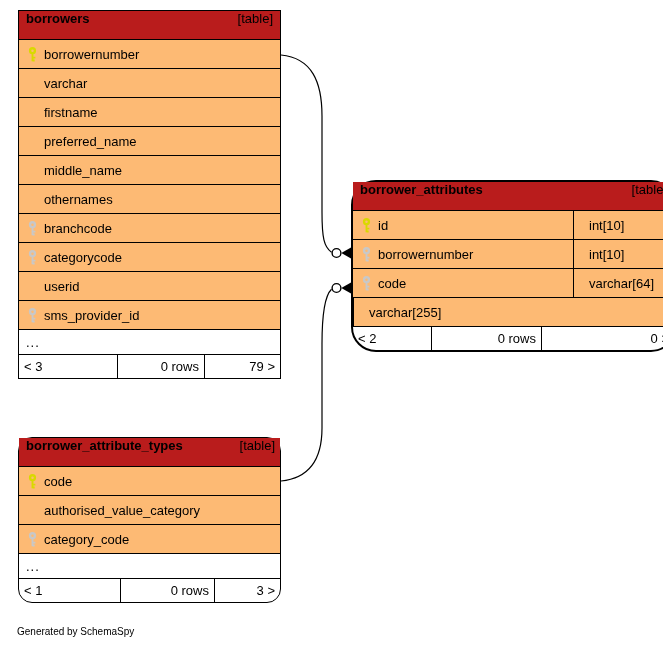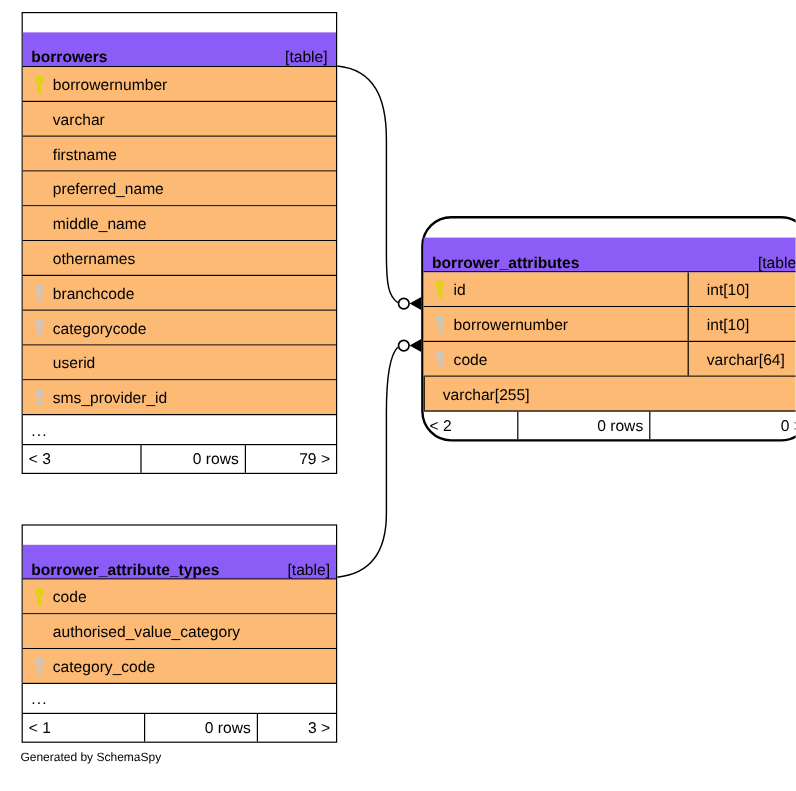--- a/index.html
+++ b/index.html
@@ -5,23 +5,23 @@
   html,body{margin:0;padding:0;}
   body{
     width:663px;height:659px;position:relative;background:#ffffff;
     font-family:"Liberation Sans","DejaVu Sans",sans-serif;
     font-size:13px;color:#000;overflow:hidden;
   }
   .connectors{position:absolute;left:0;top:0;width:663px;height:659px;pointer-events:none;}
   .dbtable{position:absolute;background:#fff;border:1px solid #000;box-sizing:border-box;}
   .dbtable.focus{border-width:2px;}
   .thead{
-    display:flex;justify-content:space-between;align-items:flex-end;
-    height:29px;border-bottom:1px solid #000;background:#8b5cf6;
-    padding:0 7px;box-sizing:border-box;margin-top:16px;
+    display:flex;justify-content:space-between;align-items:flex-start;
+    height:29px;border-bottom:1px solid #000;background:#b91c1c;
+    padding:0 7px;box-sizing:border-box;
   }
   .tname{font-weight:bold;}
   .tbadge{font-weight:normal;font-size:13px;}
   .trow{
     display:flex;align-items:center;height:29px;border-bottom:1px solid #000;
     box-sizing:border-box;background:#fdba74;
   }
   .namecell{display:flex;align-items:center;flex:1 1 auto;padding-left:9px;min-width:0;}
   .keyicon{width:16px;flex:0 0 16px;display:flex;align-items:center;}
   .keyicon svg{display:block;}
@@ -232,21 +232,21 @@
   <div class="trow" data-key="none">
     <span class="typecell">varchar[255]</span>
   </div>
   <div class="tfoot">
     <span class="cell l">&lt; 2</span>
     <span class="cell c">0 rows</span>
     <span class="cell r">0 &gt;</span>
   </div>
 </div>
 
-<div class="dbtable" id="tbl-types" style="left:18px;top:437px;width:263px;">
+<div class="dbtable" id="tbl-types" style="left:18px;top:437px;width:263px;border-radius:14px;">
   <div class="thead" style="padding-right:5px;">
     <span class="tname">borrower_attribute_types</span>
     <span class="tbadge">[table]</span>
   </div>
   <div class="trow" data-key="primary">
     <span class="namecell">
         <span class="keyicon">
           <svg width="9" height="17" viewBox="0 0 10 17">
             <circle cx="5" cy="4.3" r="2.7" fill="none" stroke="currentColor" stroke-width="2.6"></circle>
             <path d="M5 7 L5 16 M5 12 H8.2 M5 15.2 H7.4" stroke="currentColor" stroke-width="2.1" fill="none"></path>

